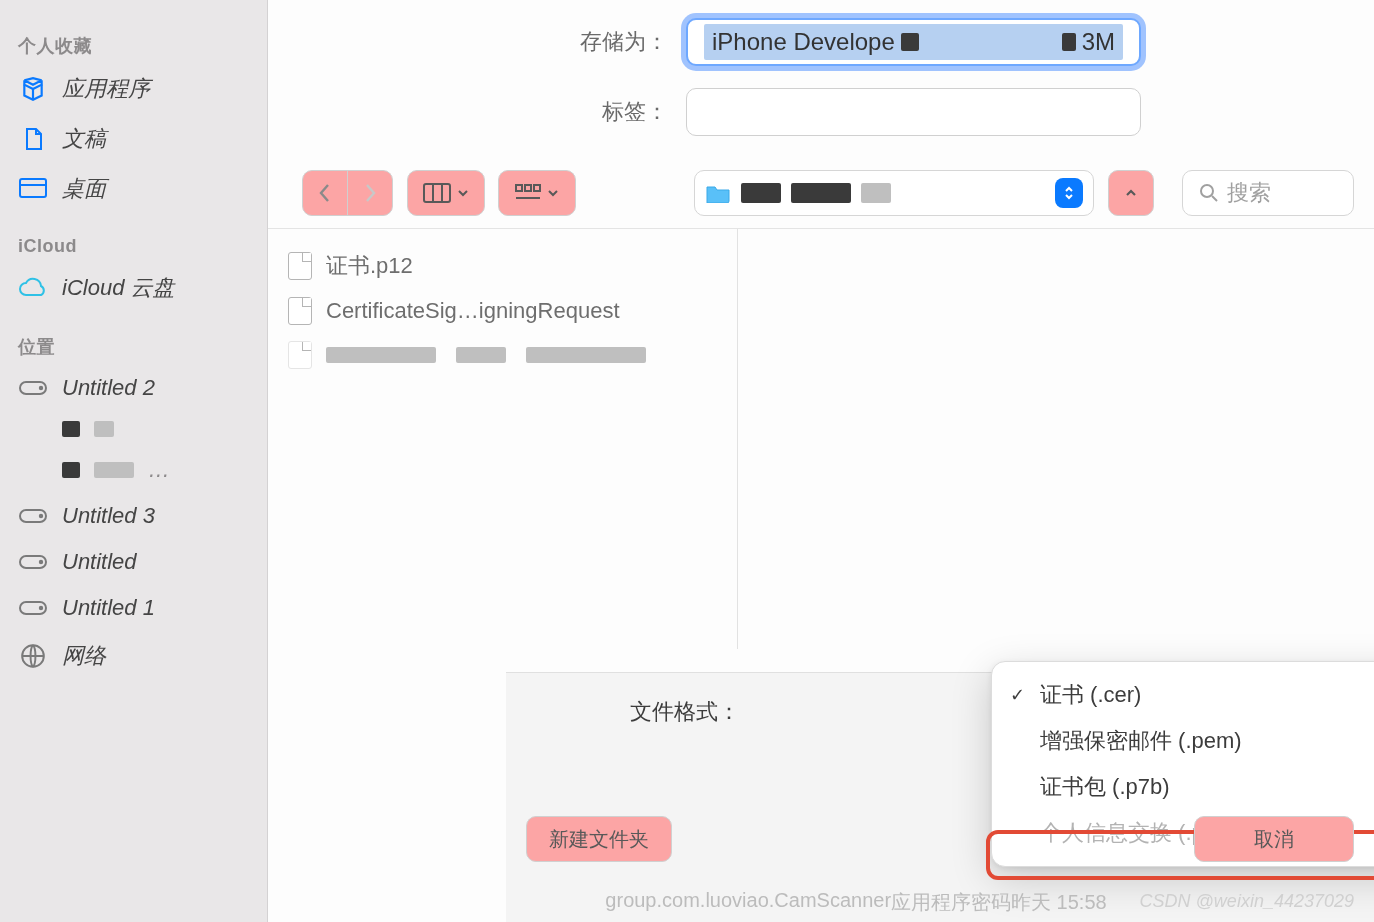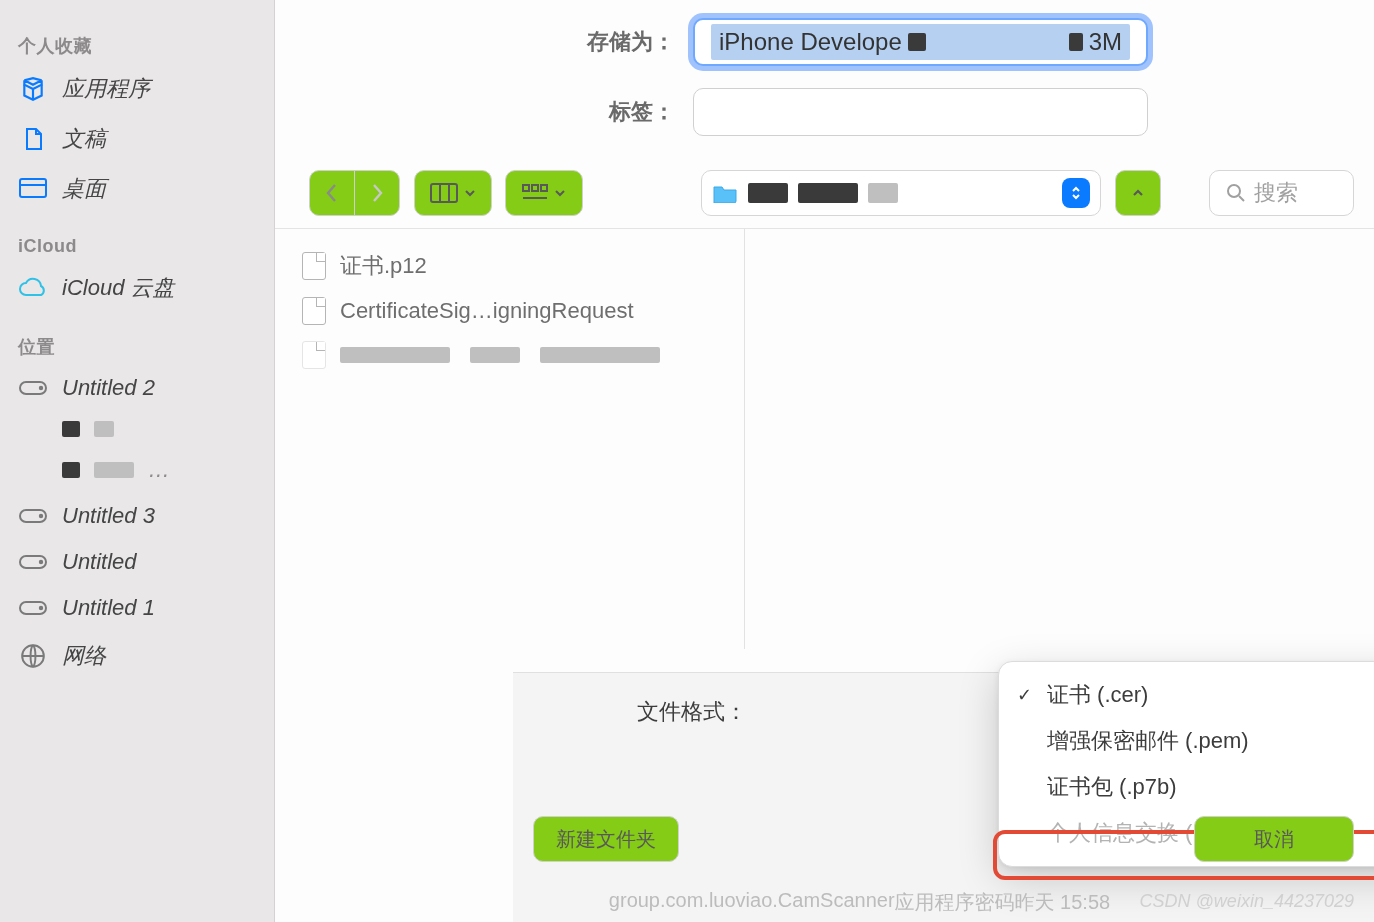--- a/index.html
+++ b/index.html
@@ -45,52 +45,52 @@
     .side-label { white-space: nowrap; }
     .dots { color:#8c8a8b; }
     .redact { background:#3a3a3a; display:inline-block; height:16px; border-radius:2px;}
     .redact.l { background:#bfbfbf;}
 
     
     .main { flex: 1; background:#fdfdfd; position: relative; }
 
     .form-area { padding-top: 18px; }
     .form-row { display:flex; align-items:center; gap:18px; margin-bottom: 22px; }
-    .form-label { width: 400px; text-align:right; color:#6a6a6a; font-size: 22px; font-weight: bold; }
+    .form-label { width: 400px; text-align:right; color:#6a6a6a; font-size: 22px; }
     .form-input {
       width: 455px; height: 48px; border-radius: 10px; border:1px solid #d0d0d0; background:#fff;
       padding: 4px 16px; font-size: 24px; color:#333;
     }
     .form-input.focused {
       border: 2px solid #6ea8ff;
       box-shadow: 0 0 0 5px rgba(84,148,255,.55);
       position: relative;
     }
     .filename-content { display:flex; align-items:center; gap:6px; height:100%; background:#b6d0f1; border-radius:2px; padding:0 8px; width:100%; overflow:hidden;}
 
     .toolbar { display:flex; align-items:center; gap:14px; padding: 12px 20px 12px 34px; border-bottom:1px solid #e4e4e4; margin-top: 10px;}
     .seg { display:flex; }
     .btn {
-      height:46px; min-width:46px; border-radius:10px; border:1px solid #d0d0d0; background:#84cc16;
+      height:46px; min-width:46px; border-radius:10px; border:1px solid #d0d0d0; background:#fca5a5;
       display:flex; align-items:center; justify-content:center; color:#595959; cursor:pointer;
       padding: 0 10px;
     }
     .btn + .btn { margin-left:-1px; }
     .btn.round-l { border-radius:10px 0 0 10px;}
     .btn.round-r { border-radius:0 10px 10px 0;}
     .folder-pop {
       height:46px; width:400px; border-radius:10px; border:1px solid #d6d6d6; background:#fff;
       display:flex; align-items:center; padding:0 10px; gap:10px;
     }
     .updown { background:#0a7aff; color:#fff; border-radius:8px; width:28px; height:30px; display:flex; flex-direction:column; align-items:center; justify-content:center; }
     .spacer { flex:1; }
-    .search-box { display:flex; align-items:center; gap:8px; color:#a0a0a0; font-size:22px; height:46px; border-radius:10px; border:1px solid #d6d6d6; background:#fff; padding:0 16px; width:145px;}
+    .search-box { display:flex; align-items:center; gap:8px; color:#a0a0a0; font-size:22px; height:46px; border-radius:10px; border:1px solid #d6d6d6; background:#fff; padding:0 16px; width:172px;}
 
     .file-browser { display:flex; height: 420px; }
-    .file-col { width: 470px; border-right:1px solid #e2e2e2; padding:14px 17px; }
+    .file-col { width: 470px; border-right:1px solid #e2e2e2; padding:14px 10px; }
     .file-row { display:flex; align-items:center; gap:14px; padding:8px 10px; font-size:22px; color:#6e6e6e; }
     .file-row.dim { color:#cfcfcf; }
     .doc-ic { width:24px; height:28px; border:1.5px solid #b5b5b5; border-radius:3px; position:relative; background:#fff;}
     .doc-ic::after{content:"";position:absolute;top:0;right:0;width:8px;height:8px;border-left:1.5px solid #b5b5b5;border-bottom:1.5px solid #b5b5b5;background:#fff;}
 
     .bottom-bar {
       position:absolute; left:238px; right:0; bottom:0; height:250px; background:#f4f4f4;
       border-top:1px solid #e0e0e0; padding: 24px 24px 0;
     }
     .ff-row { display:flex; align-items:center; gap:14px; }

